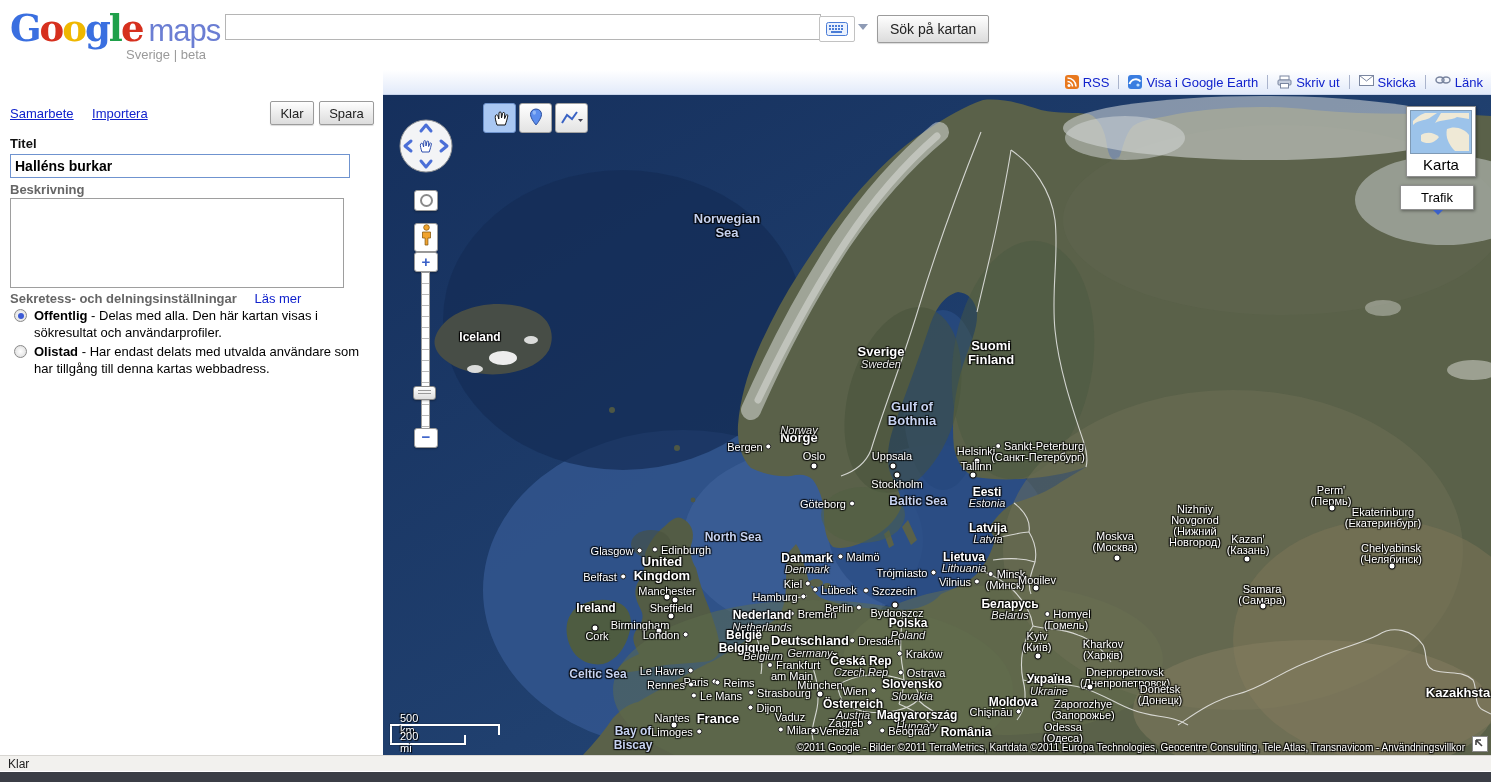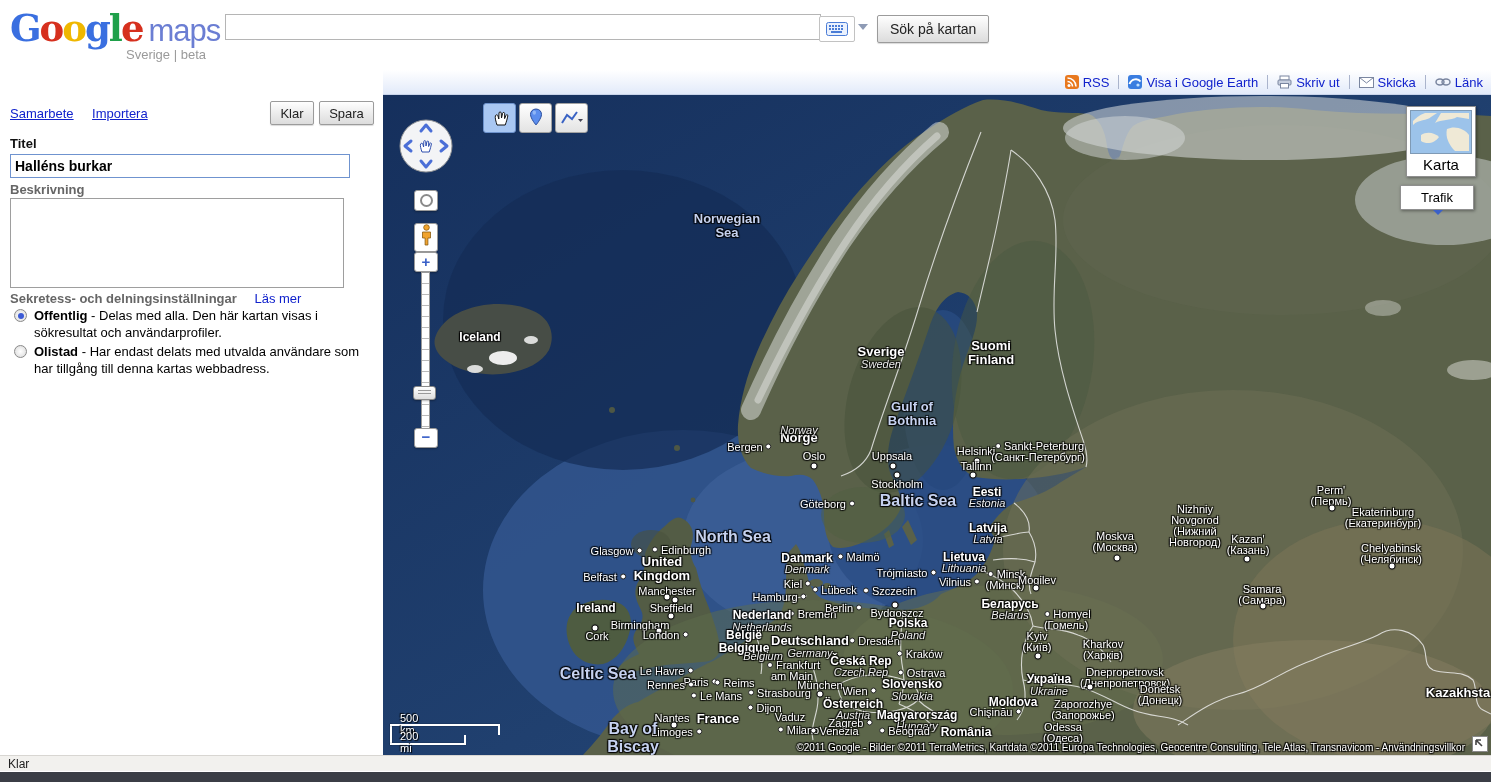--- a/index.html
+++ b/index.html
@@ -45,33 +45,33 @@
   .radio{position:absolute;left:0;top:2px;width:11px;height:11px;border:1px solid #8a8a8a;border-radius:50%;
     background:radial-gradient(#fff,#d8d8d8);cursor:pointer;}
   .radio.sel::after{content:"";position:absolute;left:2.5px;top:2.5px;width:6px;height:6px;border-radius:50%;
     background:#3c5bd6;}
   .opt b{color:#000;}
   
   #maparea{position:absolute;left:383px;top:70px;width:1108px;height:685px;overflow:hidden;background:#1e3b6d;}
   #maplinks{position:absolute;left:0;top:0;width:1108px;height:25px;
     background:linear-gradient(#ffffff,#e2eafa);border-bottom:1px solid #c9d4ea;z-index:30;
     display:flex;justify-content:flex-end;align-items:center;font-size:13px;padding-right:8px;box-sizing:border-box;}
-  .mlink{color:#1122cc;display:flex;align-items:center;margin-left:9px;cursor:pointer;}
+  .mlink{color:#1122cc;display:flex;margin-left:9px;cursor:pointer;}
   .mlink svg{margin-right:4px;}
   .msep{width:1px;height:14px;background:#aab4cc;margin-left:9px;}
   
   #mapcanvas{position:absolute;left:0;top:0;width:1108px;height:685px;cursor:grab;}
   #map-labels{position:absolute;left:0;top:0;width:1108px;height:685px;z-index:10;pointer-events:none;}
   .ml{position:absolute;transform:translate(-50%,-50%);text-align:center;white-space:nowrap;
     text-shadow:-1px -1px 1px rgba(0,0,0,.85),1px -1px 1px rgba(0,0,0,.85),-1px 1px 1px rgba(0,0,0,.85),1px 1px 1px rgba(0,0,0,.85);}
   .co{font-weight:bold;font-size:13px;color:#fff;line-height:14px;}
   .co-sm{font-weight:bold;font-size:12px;color:#fff;line-height:13px;}
   .cs{font-style:italic;font-size:11px;color:#ececec;line-height:12px;}
   .ci{font-size:11px;color:#fff;line-height:11px;}
-  .sea{font-weight:bold;font-size:16px;color:#c6d2f0;}
+  .sea{font-weight:bold;font-size:12px;color:#c6d2f0;}
   .sea2{font-weight:bold;font-size:13px;color:#c6d2f0;line-height:14px;}
   .mdot{width:5px;height:5px;border-radius:50%;background:#fff;border:1px solid #222;box-shadow:0 0 1px #000;}
   .idot{display:inline-block;width:4px;height:4px;border-radius:50%;background:#fff;border:1px solid #222;
     vertical-align:middle;margin:0 3px 2px 3px;}
   
   #pan-ctl{position:absolute;left:15px;top:48px;z-index:20;cursor:pointer;}
   #toolbar{position:absolute;left:100px;top:33px;z-index:20;display:flex;}
   .tool{width:31px;height:28px;background:linear-gradient(#ffffff,#e3e3e3);border:1px solid #a2a2a2;
     border-radius:3px;margin-right:3px;display:flex;align-items:center;justify-content:center;cursor:pointer;}
   .tool.active{background:#a9c7f2;border-color:#6d92cc;}

